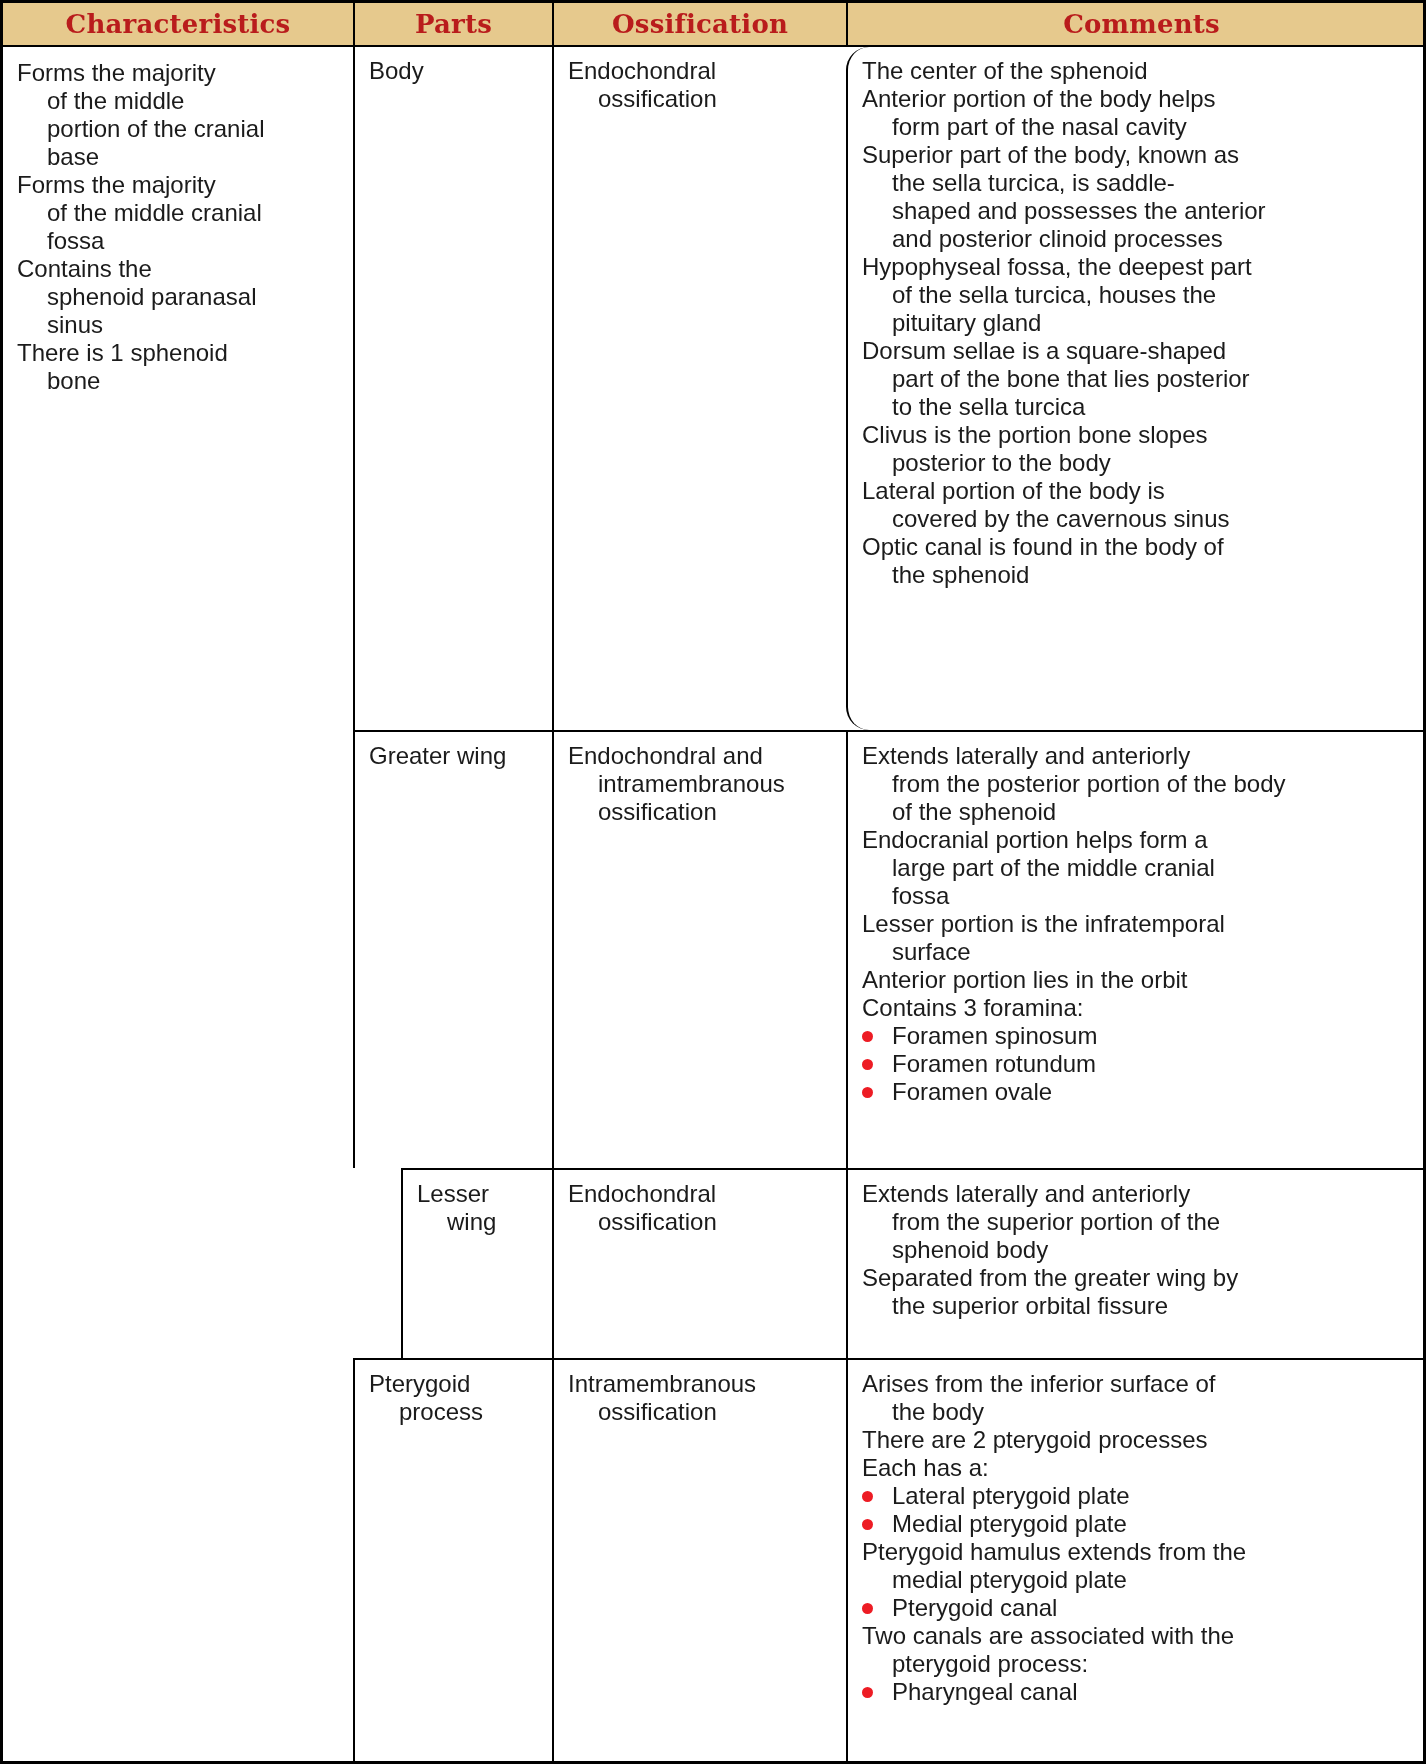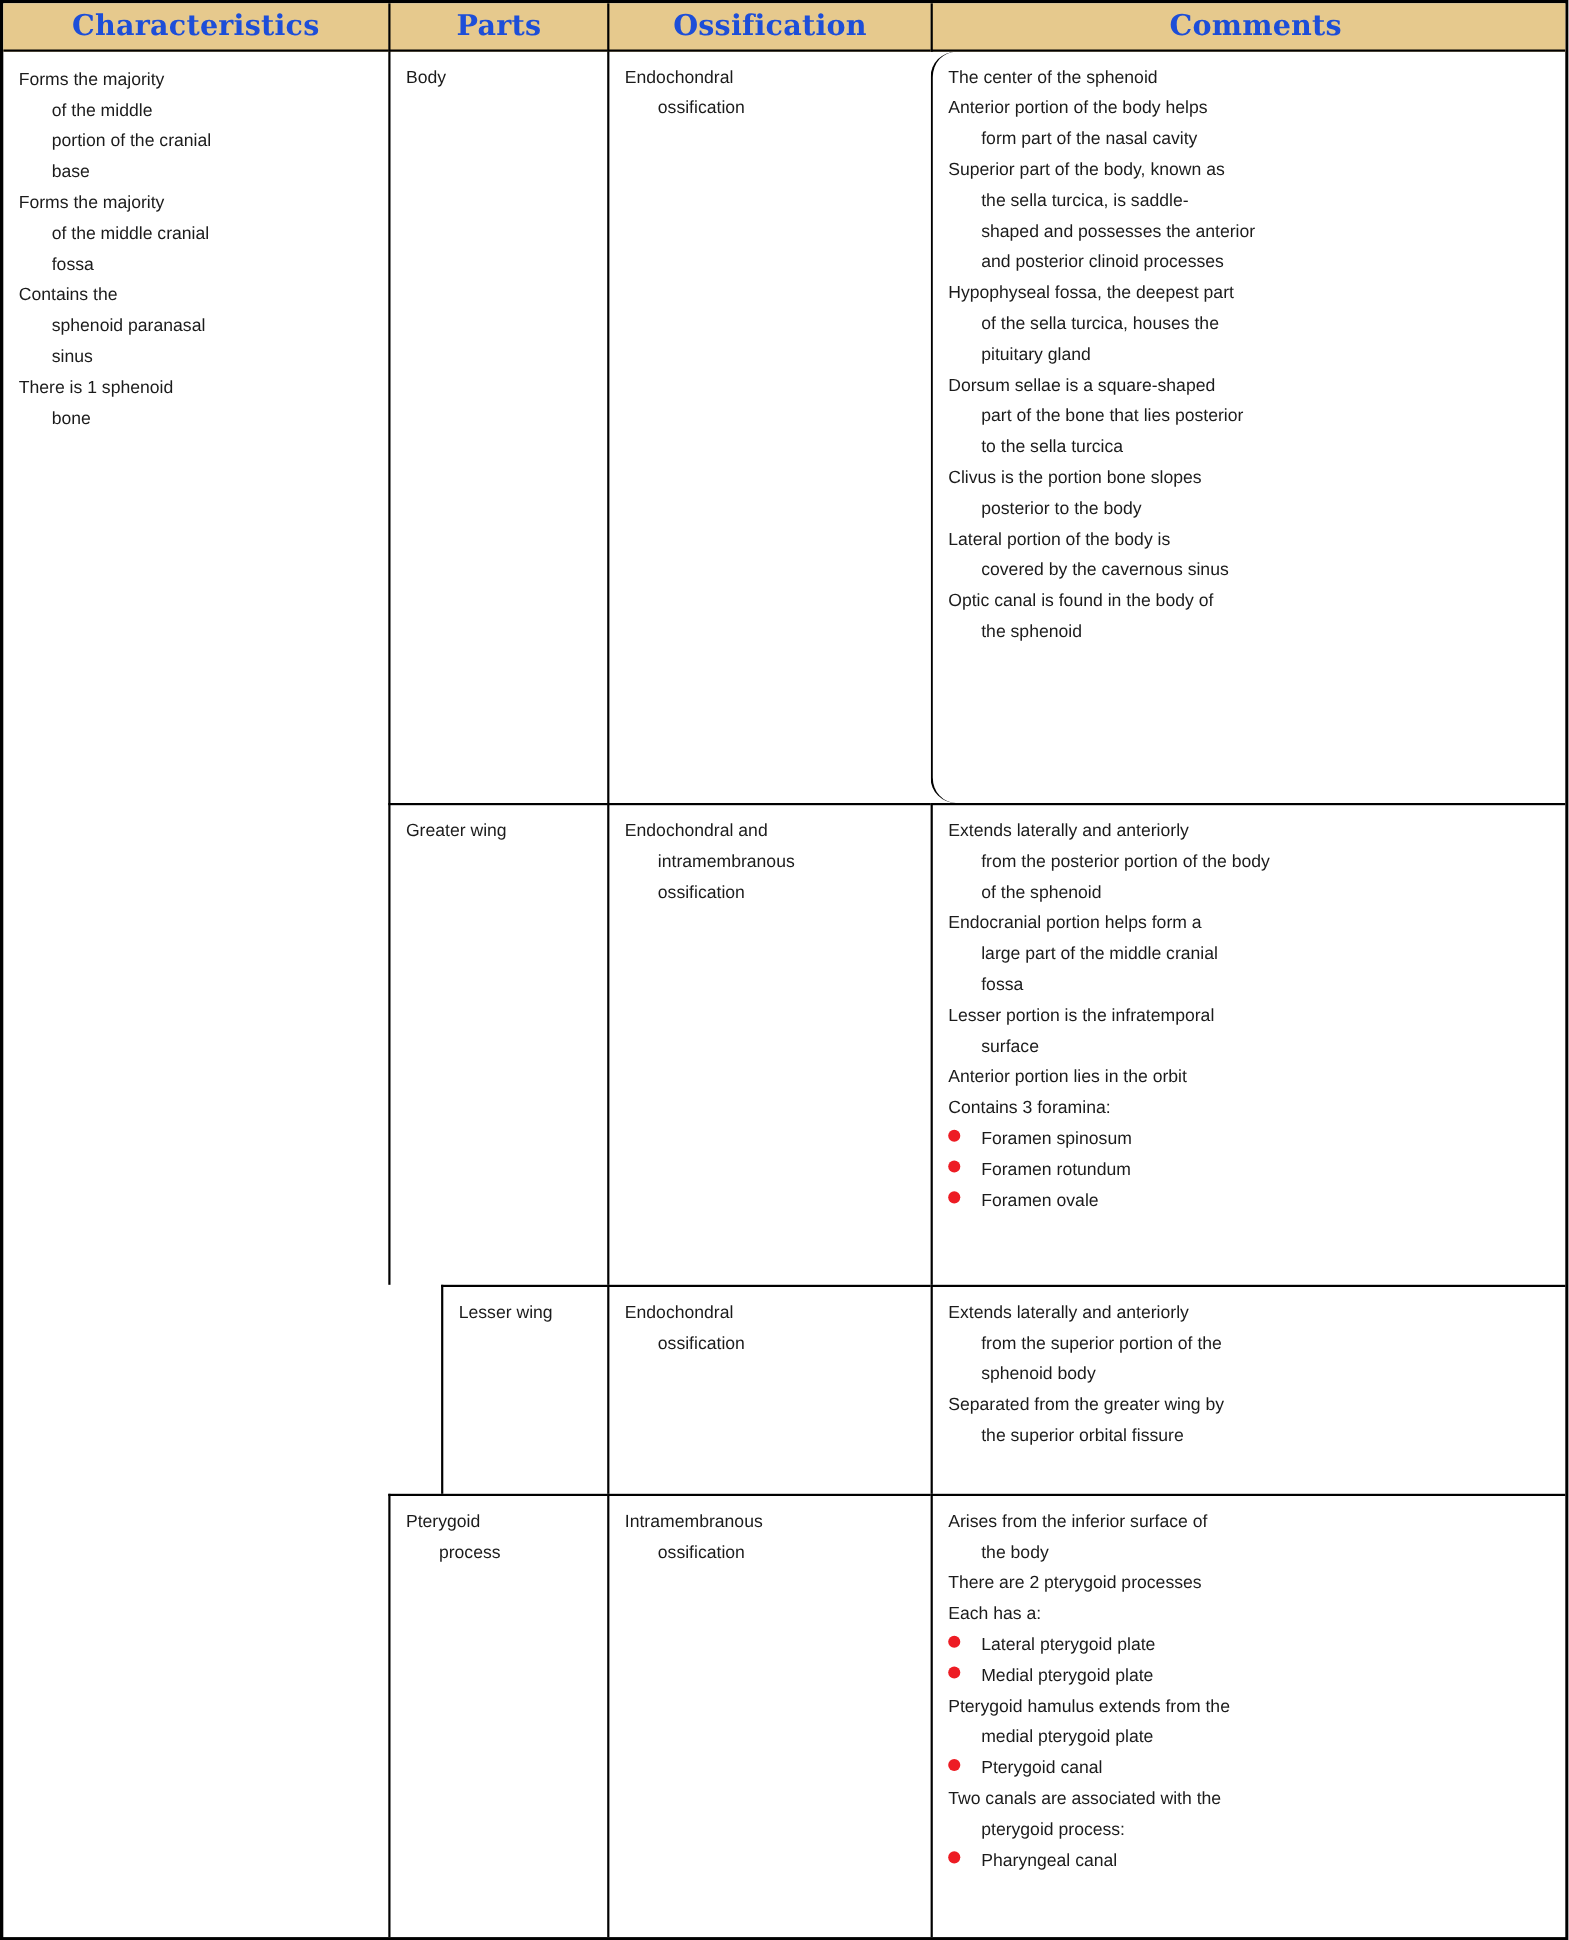--- a/index.html
+++ b/index.html
@@ -17,31 +17,31 @@
     display:grid;
     grid-template-columns:350px 199px 294px 1fr;
     grid-template-rows:44px 683px 438px 190px 1fr;
     background:#ffffff;
   }
   .th{
     background:var(--header-bg);
     border-bottom:2px solid var(--border);
     display:flex;align-items:center;justify-content:center;
     font-family:"DejaVu Serif",serif;
-    font-weight:700;font-size:26px;color:#1d4ed8;
+    font-weight:700;font-size:26px;color:#b91c1c;
     letter-spacing:0.2px;
   }
   .th.c1{grid-column:1;grid-row:1;}
   .th.c2{grid-column:2;grid-row:1;}
   .th.c3{grid-column:3;grid-row:1;}
   .th.c4{grid-column:4;grid-row:1;padding-left:12px;}
   .th.c2,.th.c3,.th.c4{border-left:2px solid var(--border);}
   .cell{
     padding:10px 8px 10px 14px;
-    font-size:16px;line-height:28px;color:var(--text);
+    font-size:24px;line-height:28px;color:var(--text);
     overflow:hidden;
   }
   .part-cell,.oss-cell,.comments-cell{border-left:2px solid var(--border);}
   .row-top{border-top:2px solid var(--border);}
   #characteristics-cell{grid-column:1;grid-row:2/6;padding-top:12px;}
   .item{
     padding-left:30px;
     text-indent:-30px;
     white-space:pre-line;
   }

